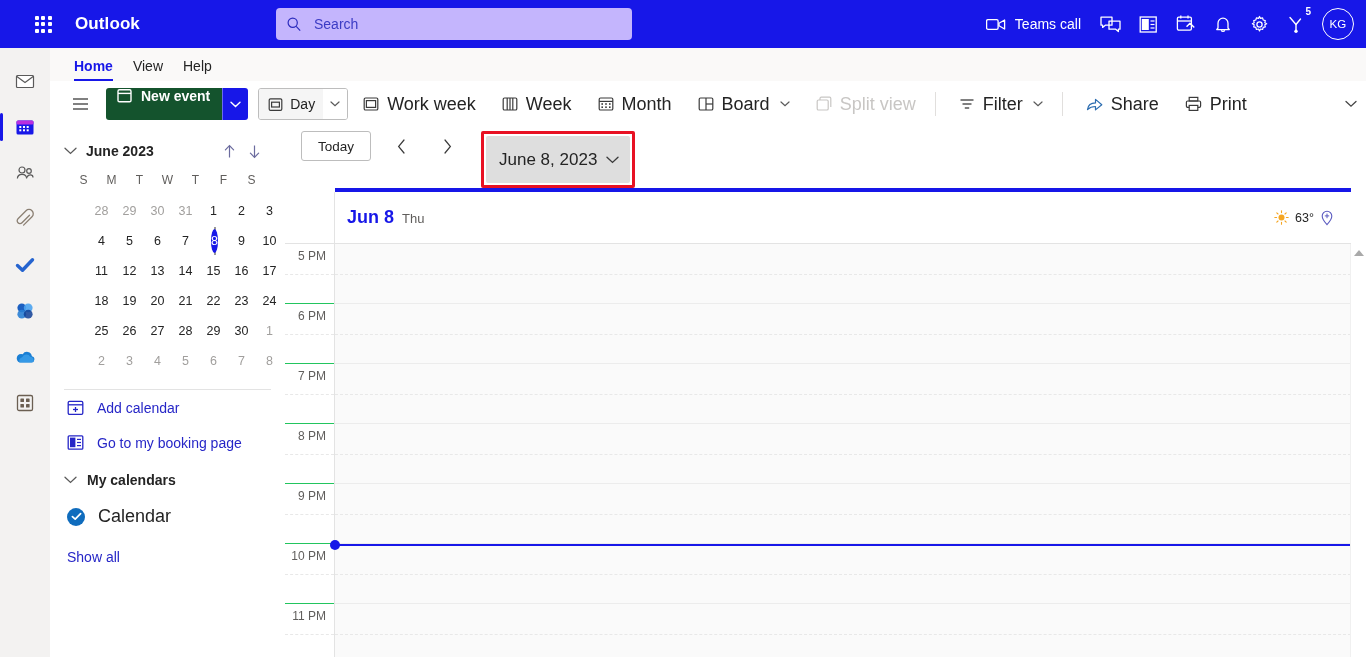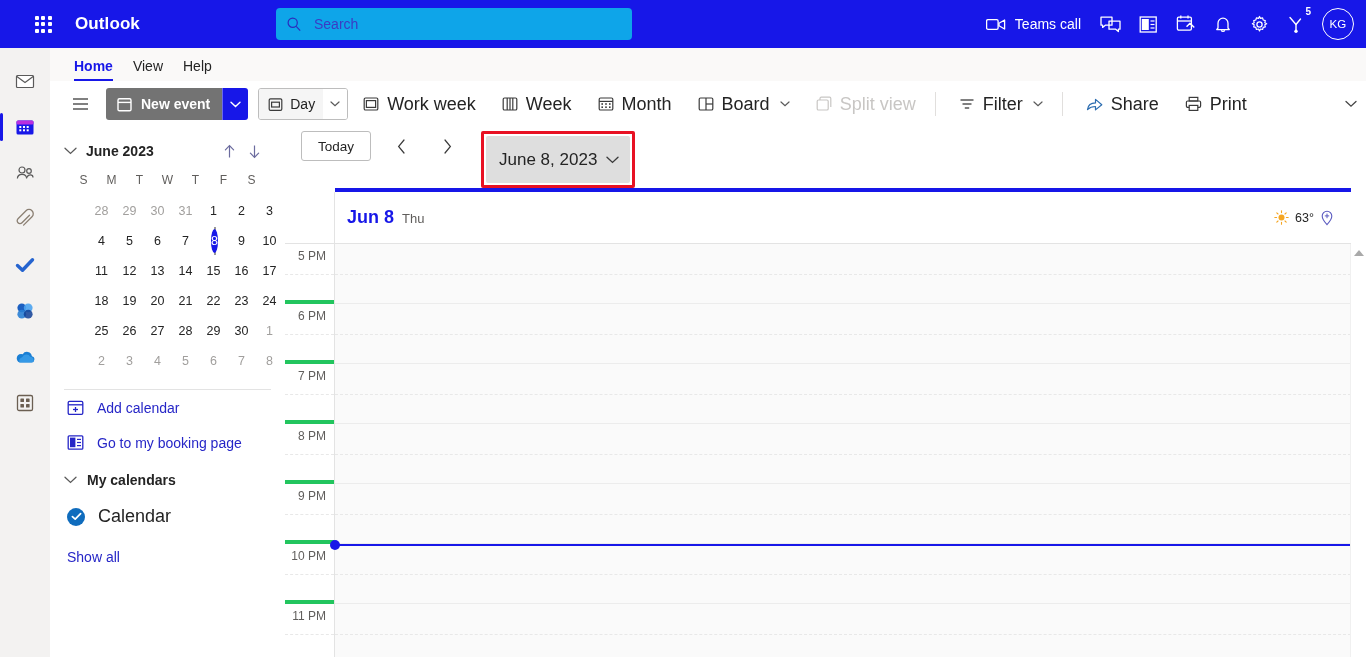--- a/index.html
+++ b/index.html
@@ -22,21 +22,21 @@
     cursor: pointer;
   }
   .waffle-grid { display: grid; grid-template-columns: repeat(3, 4px); grid-template-rows: repeat(3, 4px); gap: 2.5px; }
   .waffle-grid i { width: 4px; height: 4px; background: #fff; border-radius: 1px; display:block; }
   .brand {
     color: #fff; font-size: 17px; font-weight: bold; margin-left: 8px; letter-spacing: .1px;
     cursor: pointer;
   }
   .searchwrap {
     position: absolute; left: 276px; top: 8px; width: 356px; height: 32px;
-    background: #0ea5e9; border-radius: 4px; display: flex; align-items: center;
+    background: #c4b5fd; border-radius: 4px; display: flex; align-items: center;
     padding: 0 10px; cursor: text;
   }
   .searchwrap svg { flex: none; }
   .search-input {
     border: none; background: transparent; outline: none; margin-left: 12px;
     font-family: "Liberation Sans", sans-serif; font-size: 14px; color: #2b2bbd; width: 290px;
   }
   .search-input::placeholder { color: #3b3bc4; opacity: 1; }
 
   .hdr-right {
@@ -88,21 +88,21 @@
     position: absolute; left: 50px; top: 81px; width: 1316px; height: 46px;
     background: #ffffff; display: flex; align-items: center; padding-left: 14px;
     border-radius: 0 0 4px 4px;
   }
   .ribbon-inner { display: flex; align-items: center; gap: 0px; flex: 1; }
   .hamburger {
     width: 32px; height: 32px; display: flex; align-items: center; justify-content: center; cursor: pointer;
     border-radius: 3px; margin-right: 10px;
   }
   .newevent {
-    height: 32px; background: #737373; color: #fff; display: flex; align-items: center;
+    height: 32px; background: #14532d; color: #fff; display: flex; align-items: flex-start;
     border-radius: 3px 0 0 3px; padding: 0 12px 0 11px; gap: 9px; font-size: 14px; cursor: pointer; font-weight:600;
   }
   .newevent-split {
     height: 32px; width: 26px; background: #1717e8; color: #fff; display:flex; align-items:center;
     justify-content:center; border-radius: 0 3px 3px 0; border-left: 1px solid #6a6af0; cursor:pointer;
   }
   .daybtn {
     height: 32px; border: 1px solid #bdbdbd; border-radius: 3px; display: flex; align-items: center;
     margin-left: 10px; cursor: pointer; overflow: hidden;
   }
@@ -182,21 +182,21 @@
   .dayhdr .dlabel { padding-left: 12px; display: flex; align-items: baseline; gap: 8px; }
   .dayhdr .d-main { font-size: 18px; color: #1717e8; font-weight: bold; }
   .dayhdr .d-dow { font-size: 13px; color: #605e5c; }
   .weather {
     position: absolute; right: 32px; top: 0; height: 100%; display: flex; align-items: center; gap: 6px;
   }
   .weather .temp { font-size: 12.5px; color: #242424; }
 
   .gridwrap { position: relative; height: 427px; overflow: hidden; display: flex; }
   .timecol { width: 50px; flex: none; border-right: 1px solid #e3e3e3; position: relative; background:#fff; }
-  .slot-h { height: 60px; border-bottom: 4px solid #22c55e; position: relative; }
+  .slot-h { height: 60px; border-bottom: 1px solid #22c55e; position: relative; }
   .slot-h::after {
     content:''; position: absolute; left: 0; right: 0; top: 30px; border-top: 1px dashed #e8e8e8;
   }
   .timecol .tlabel {
     position: absolute; right: 8px; font-size: 12px; color: #605e5c; line-height: 1;
   }
   .daycol { flex: 1; position: relative; background: #fafafa; }
   .daycol .slot-h { border-bottom: 1px solid #ececec; }
   .nowline {
     position: absolute; left: 0; right: 0; height: 2px; background: #1717e8; z-index: 5;

